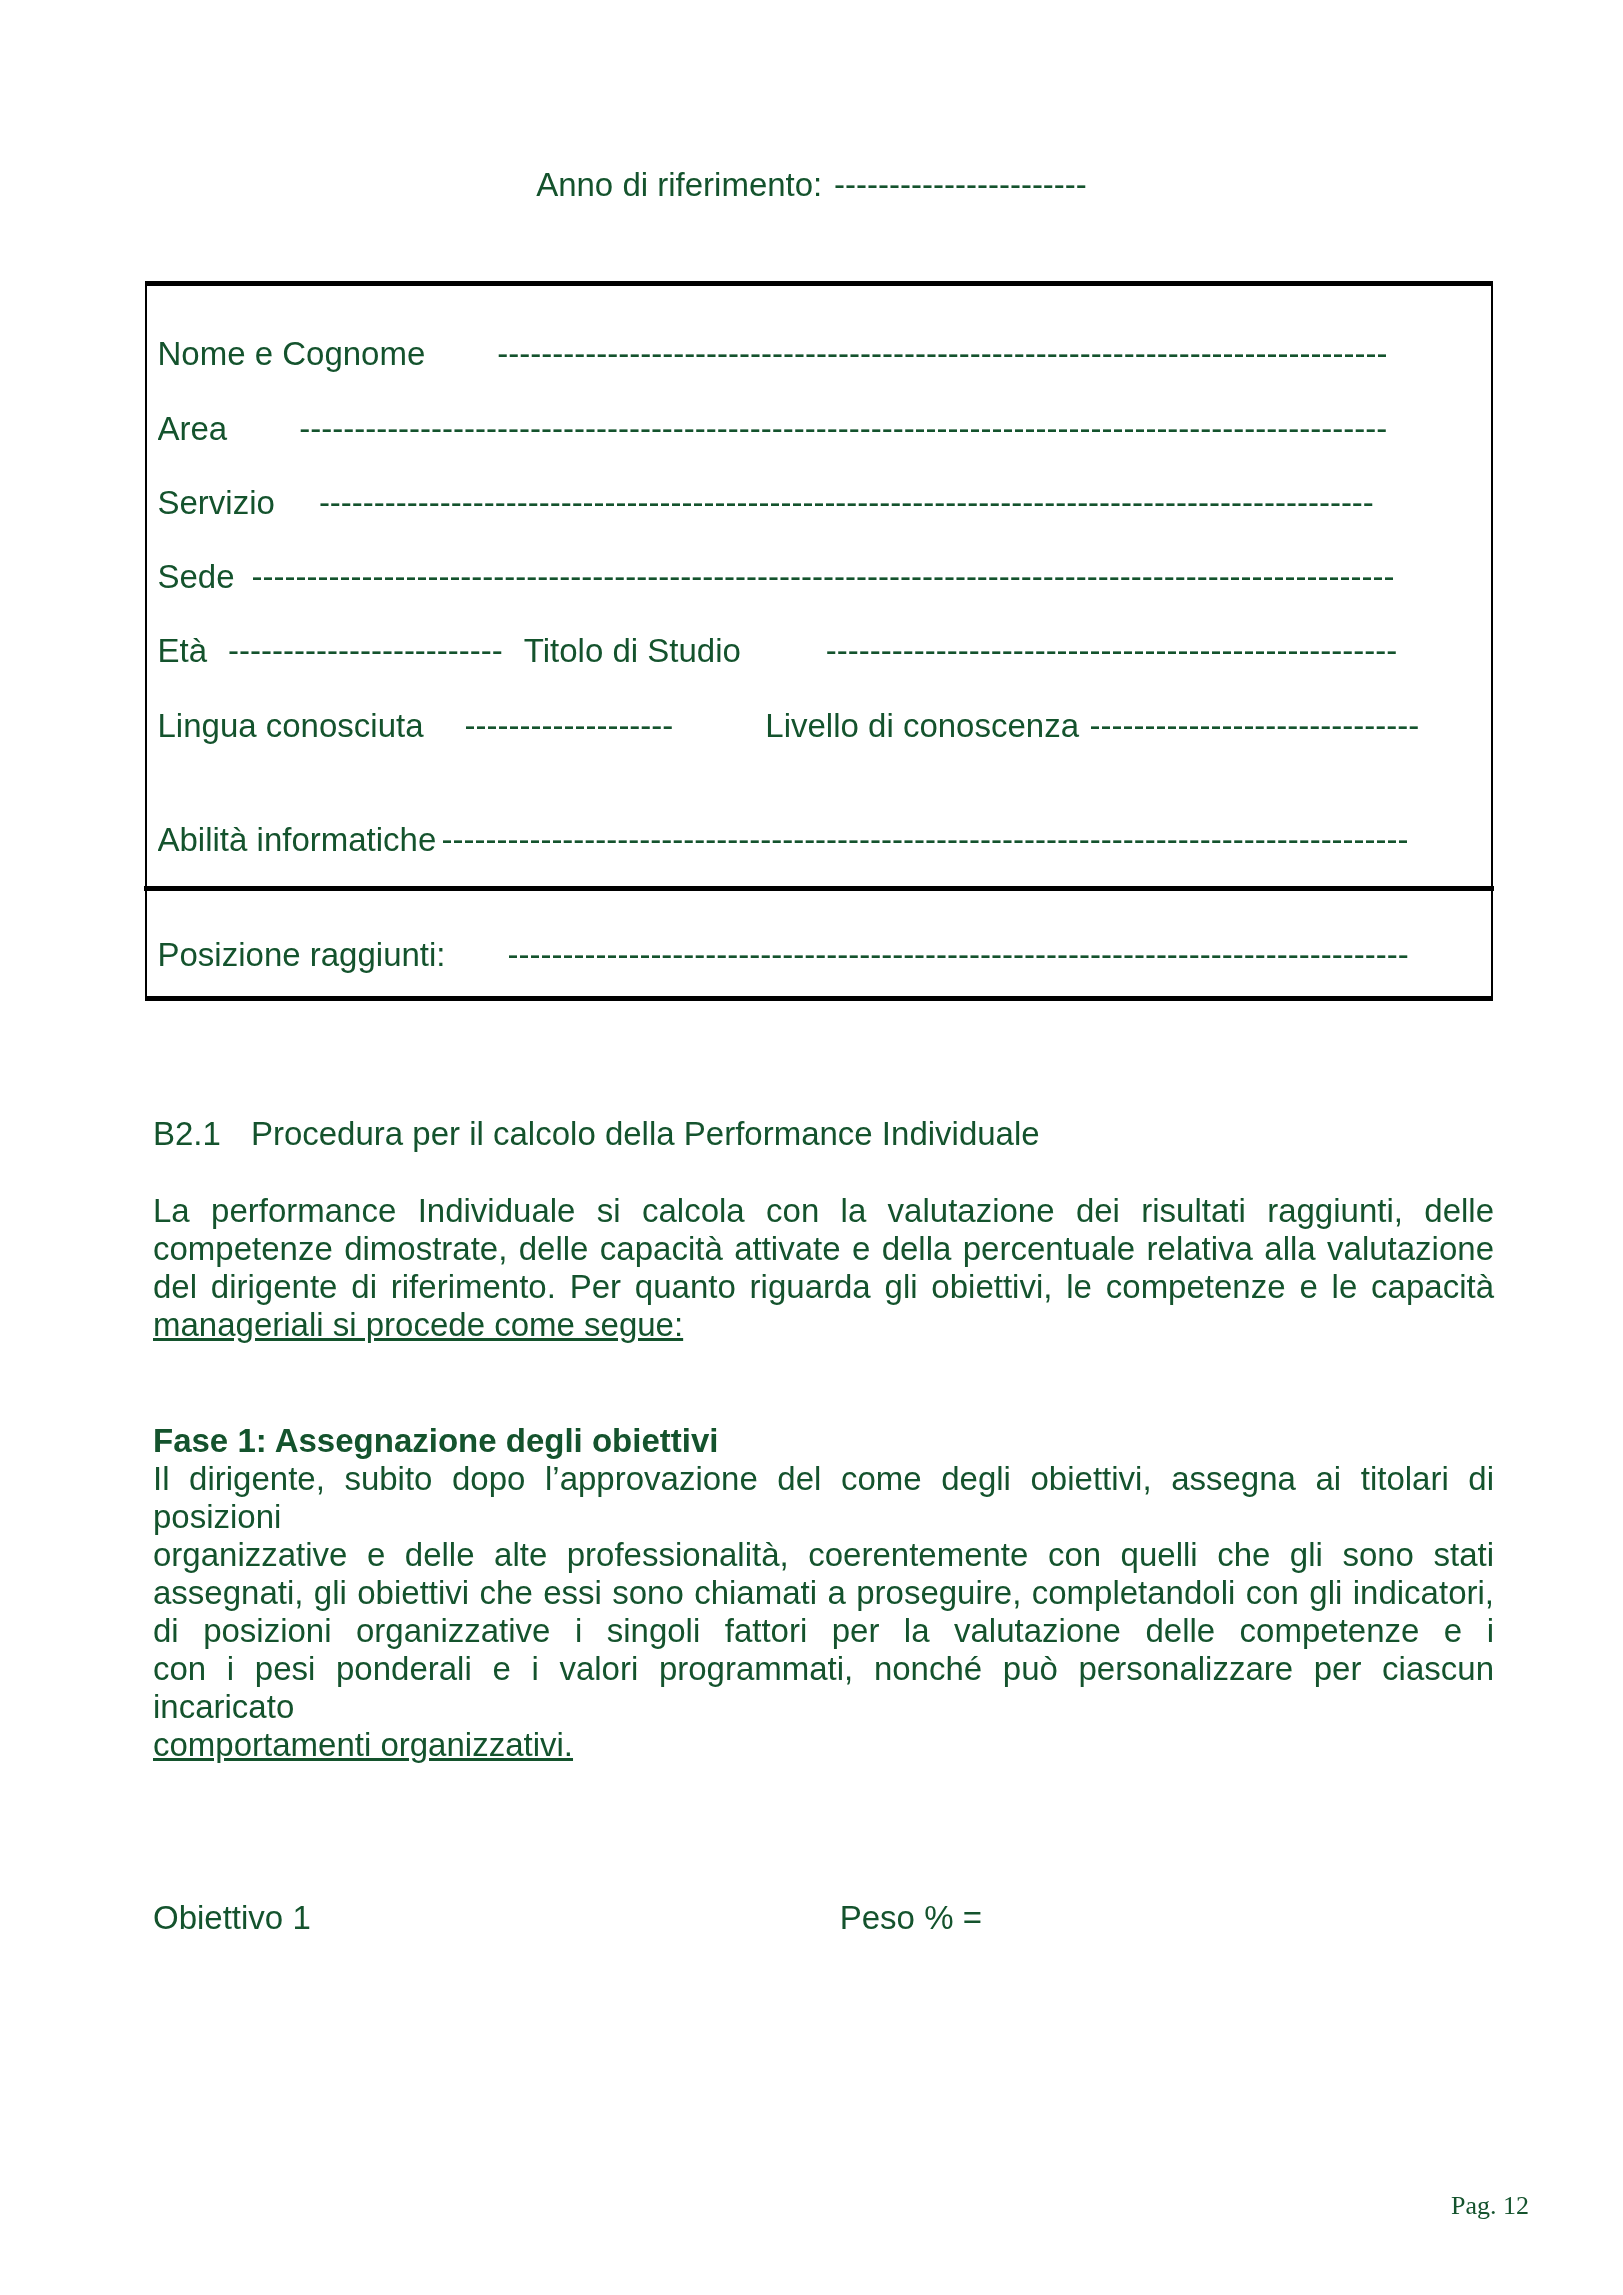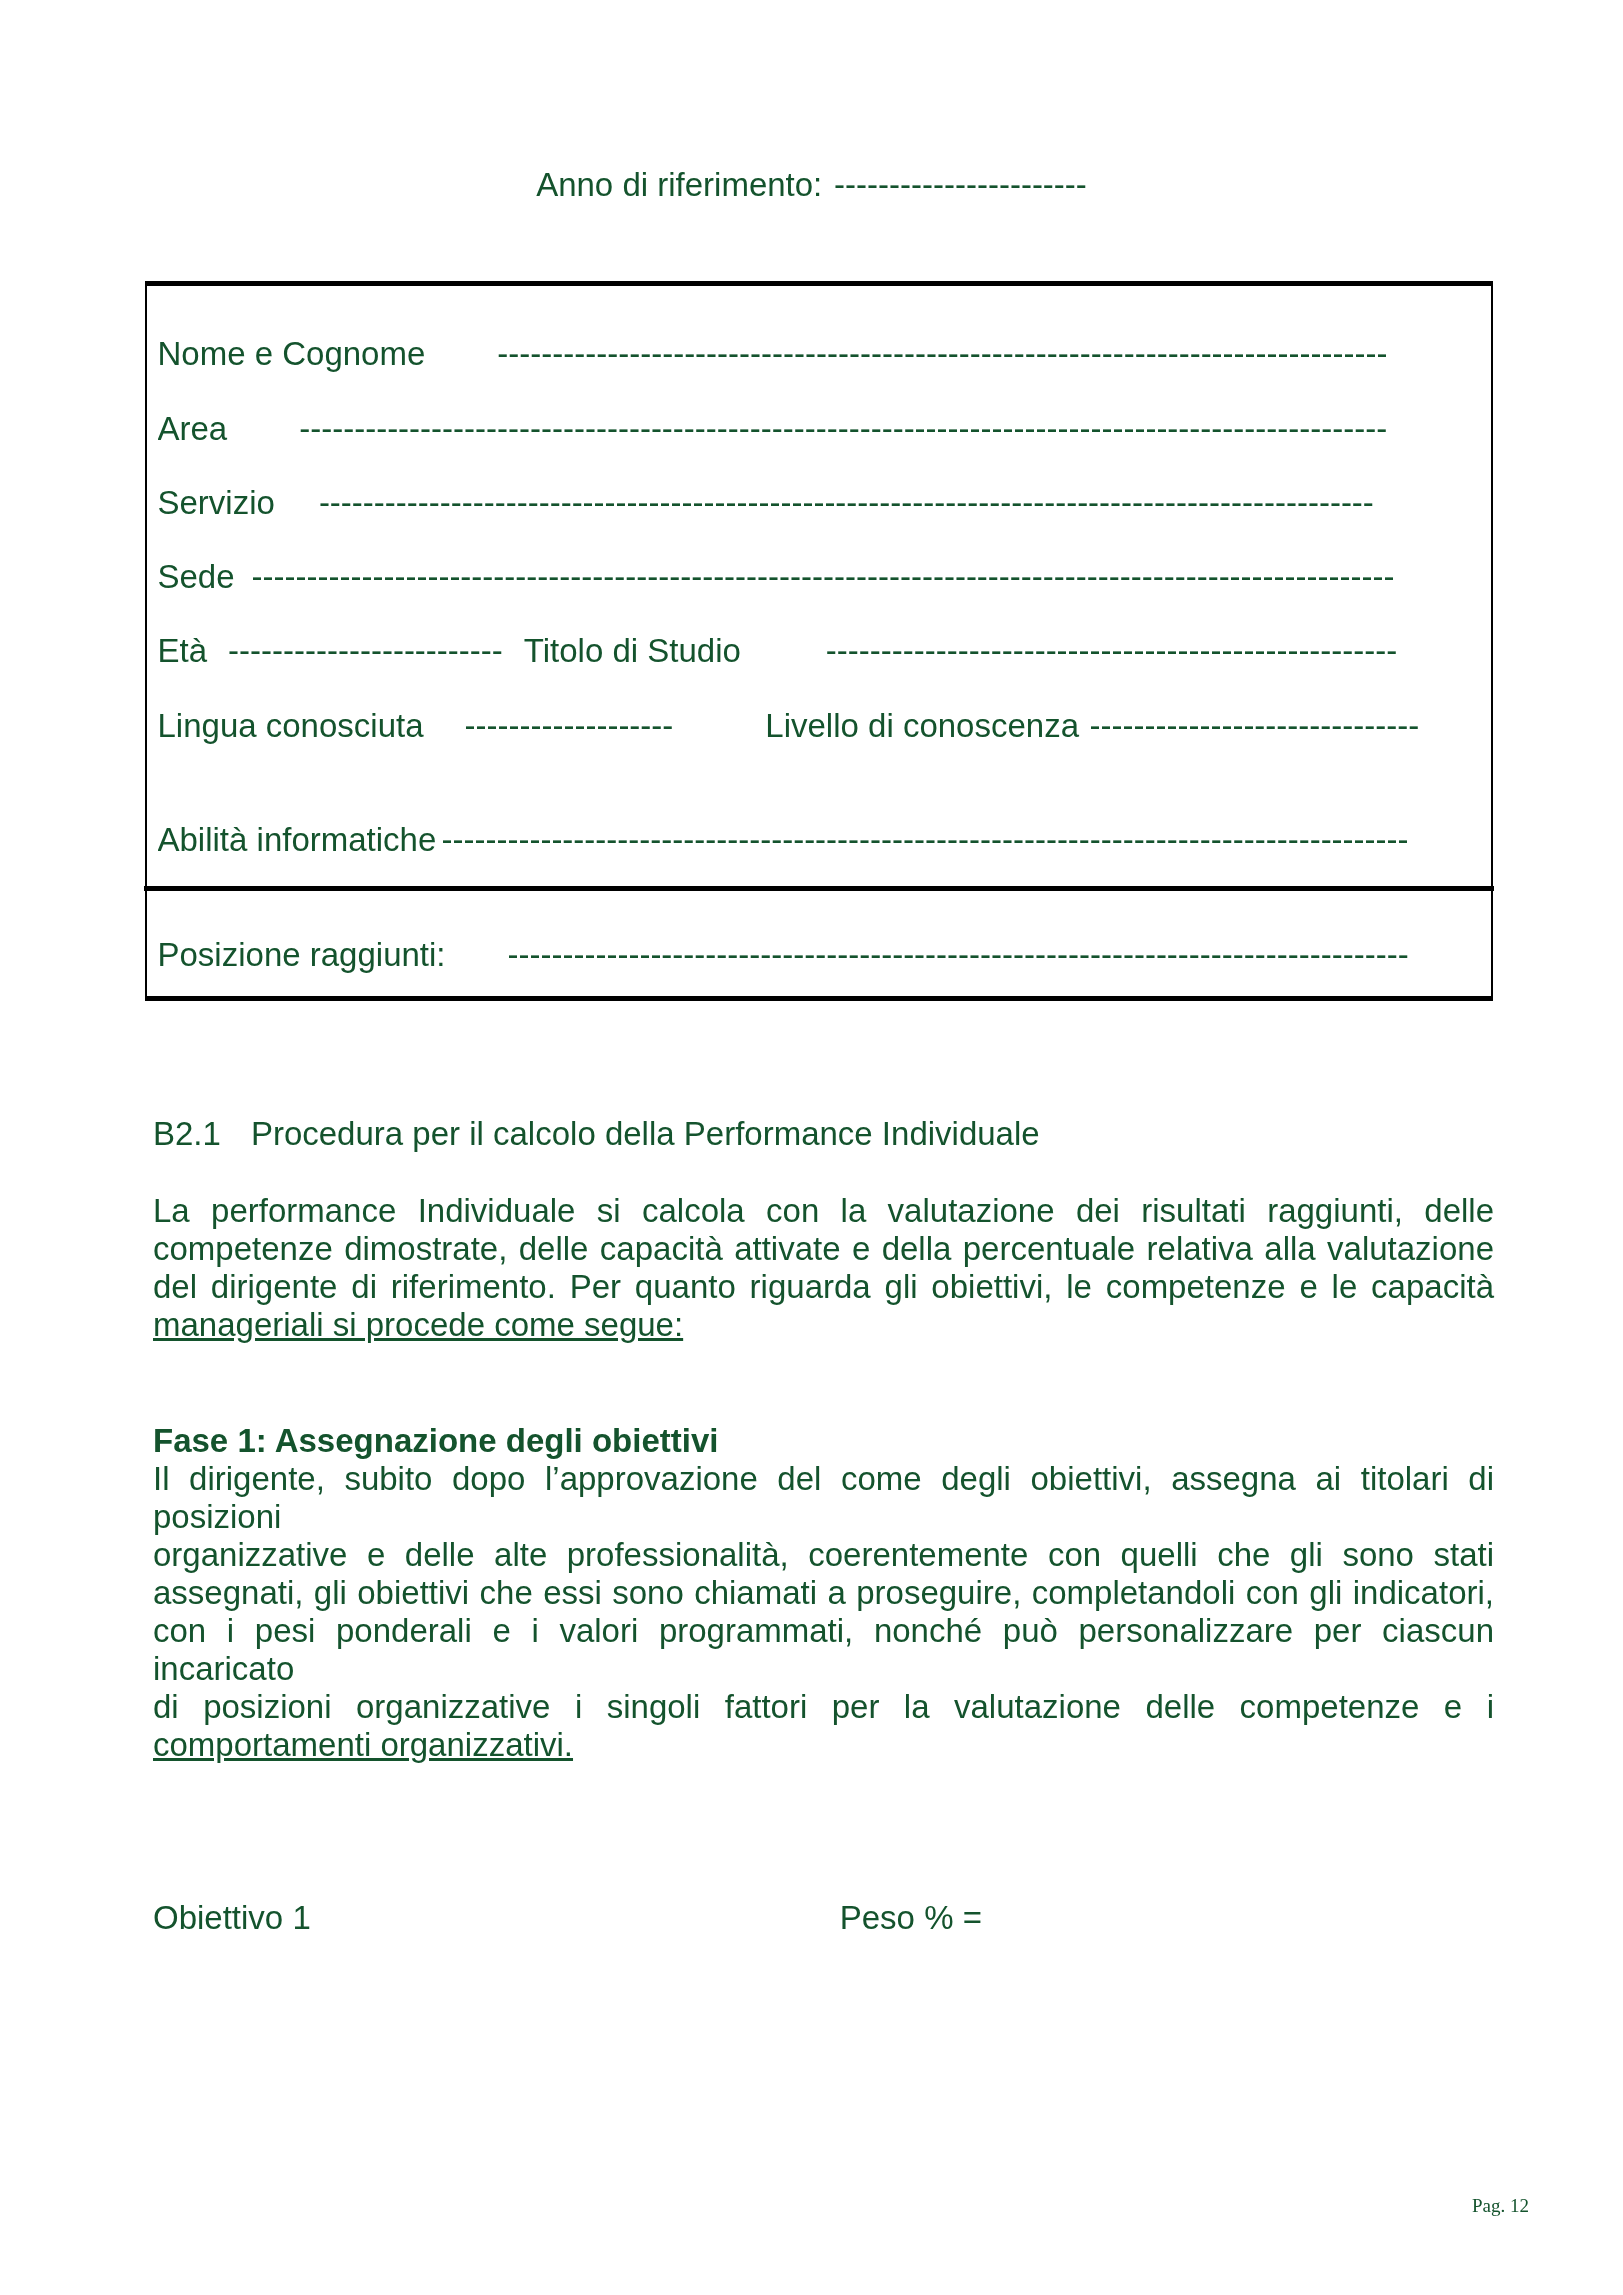--- a/index.html
+++ b/index.html
@@ -108,21 +108,21 @@
     white-space: nowrap;
   }
   .objective-row .peso { margin-left: 529px; }
 
   
   .footer {
     position: absolute;
     top: 2189px;
     right: 94px;
     font-family: "Liberation Serif", serif;
-    font-size: 19px;
+    font-size: 26px;
     line-height: 33px;
   }
 </style>
 </head>
 <body>
 
 <div class="page">
 
   <div class="doc-title">
     <span>Anno di riferimento:</span><span class="dash">-----------------------</span>
@@ -176,22 +176,22 @@
       <div class="jline">del dirigente di riferimento. Per quanto riguarda gli obiettivi, le competenze e le capacità</div>
       <div class="jline jline-last">manageriali si procede come segue:</div>
     </div>
 
   <div class="fase-block">
     <div class="fase-title">Fase 1: Assegnazione degli obiettivi</div>
     <div class="para">
         <div class="jline">Il dirigente, subito dopo l’approvazione del come degli obiettivi, assegna ai titolari di posizioni</div>
         <div class="jline">organizzative e delle alte professionalità, coerentemente con quelli che gli sono stati</div>
         <div class="jline">assegnati, gli obiettivi che essi sono chiamati a proseguire, completandoli con gli indicatori,</div>
+        <div class="jline">di posizioni organizzative i singoli fattori per la valutazione delle competenze e i</div>
         <div class="jline">con i pesi ponderali e i valori programmati, nonché può personalizzare per ciascun incaricato</div>
-        <div class="jline">di posizioni organizzative i singoli fattori per la valutazione delle competenze e i</div>
         <div class="jline jline-last">comportamenti organizzativi.</div>
       </div>
   </div>
 
   <div class="objective-row">
     <span>Obiettivo 1</span><span class="peso">Peso % =</span>
   </div>
 
   <div class="footer">Pag. 12</div>
 

